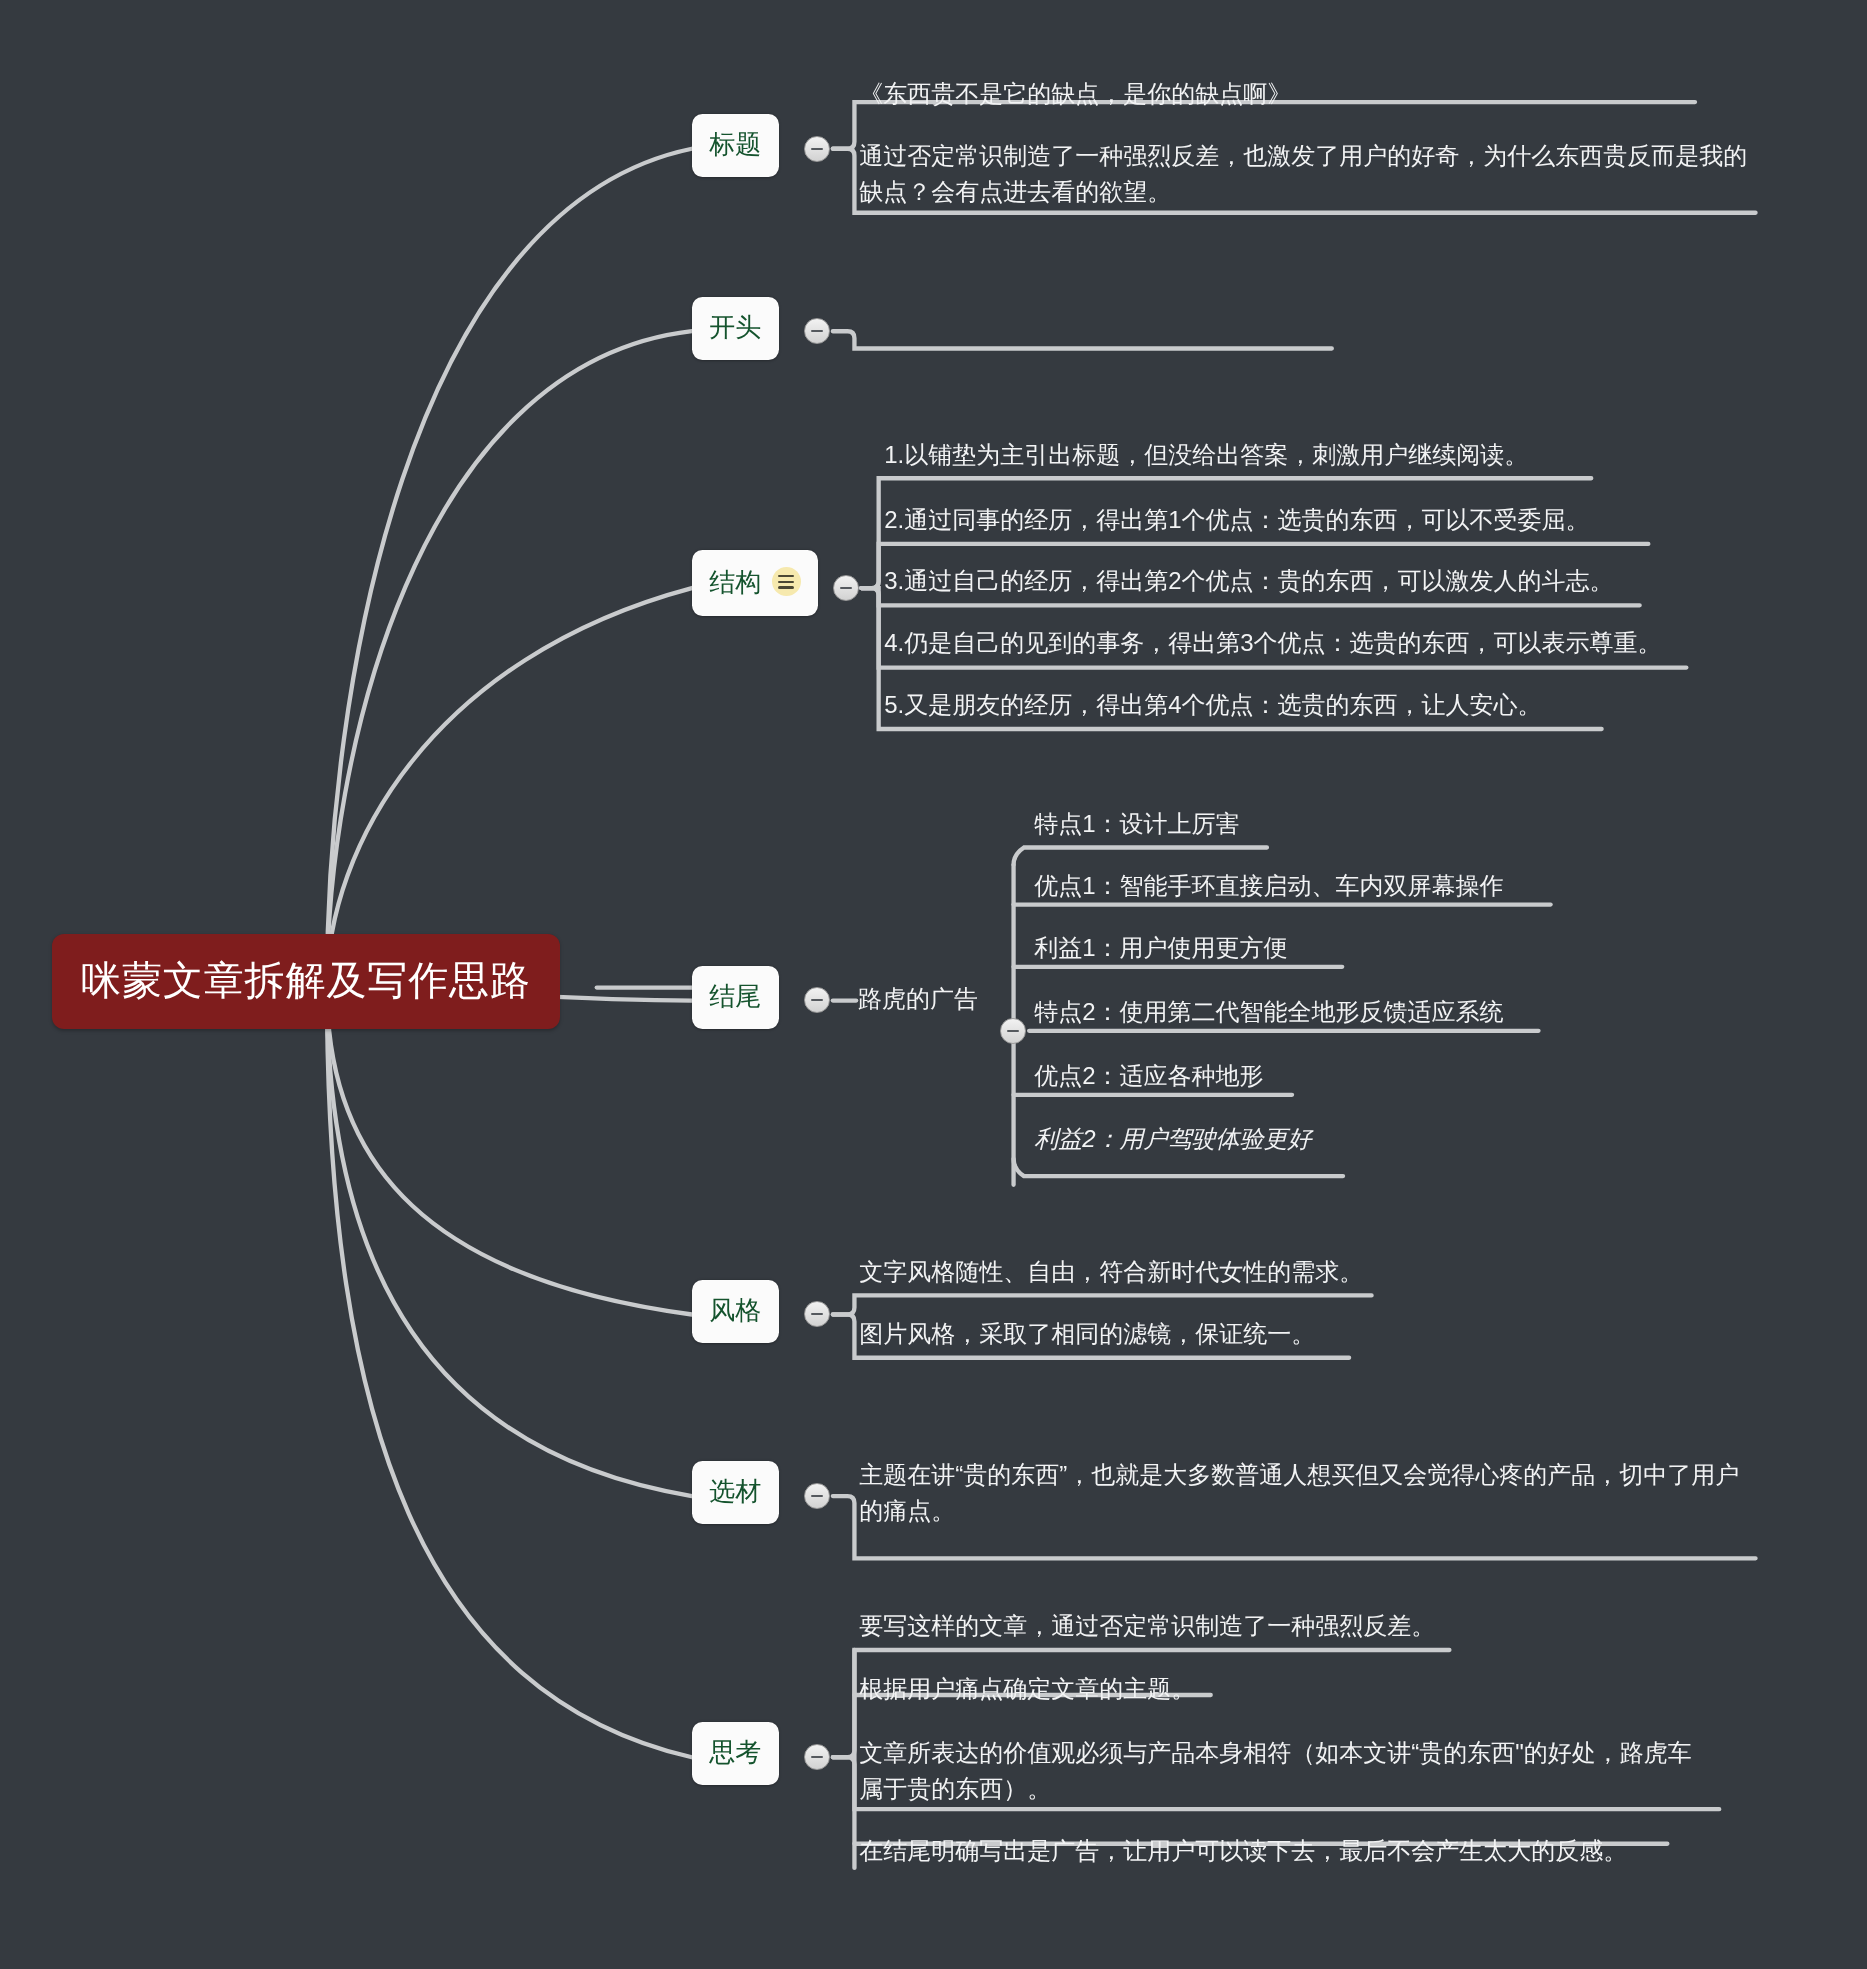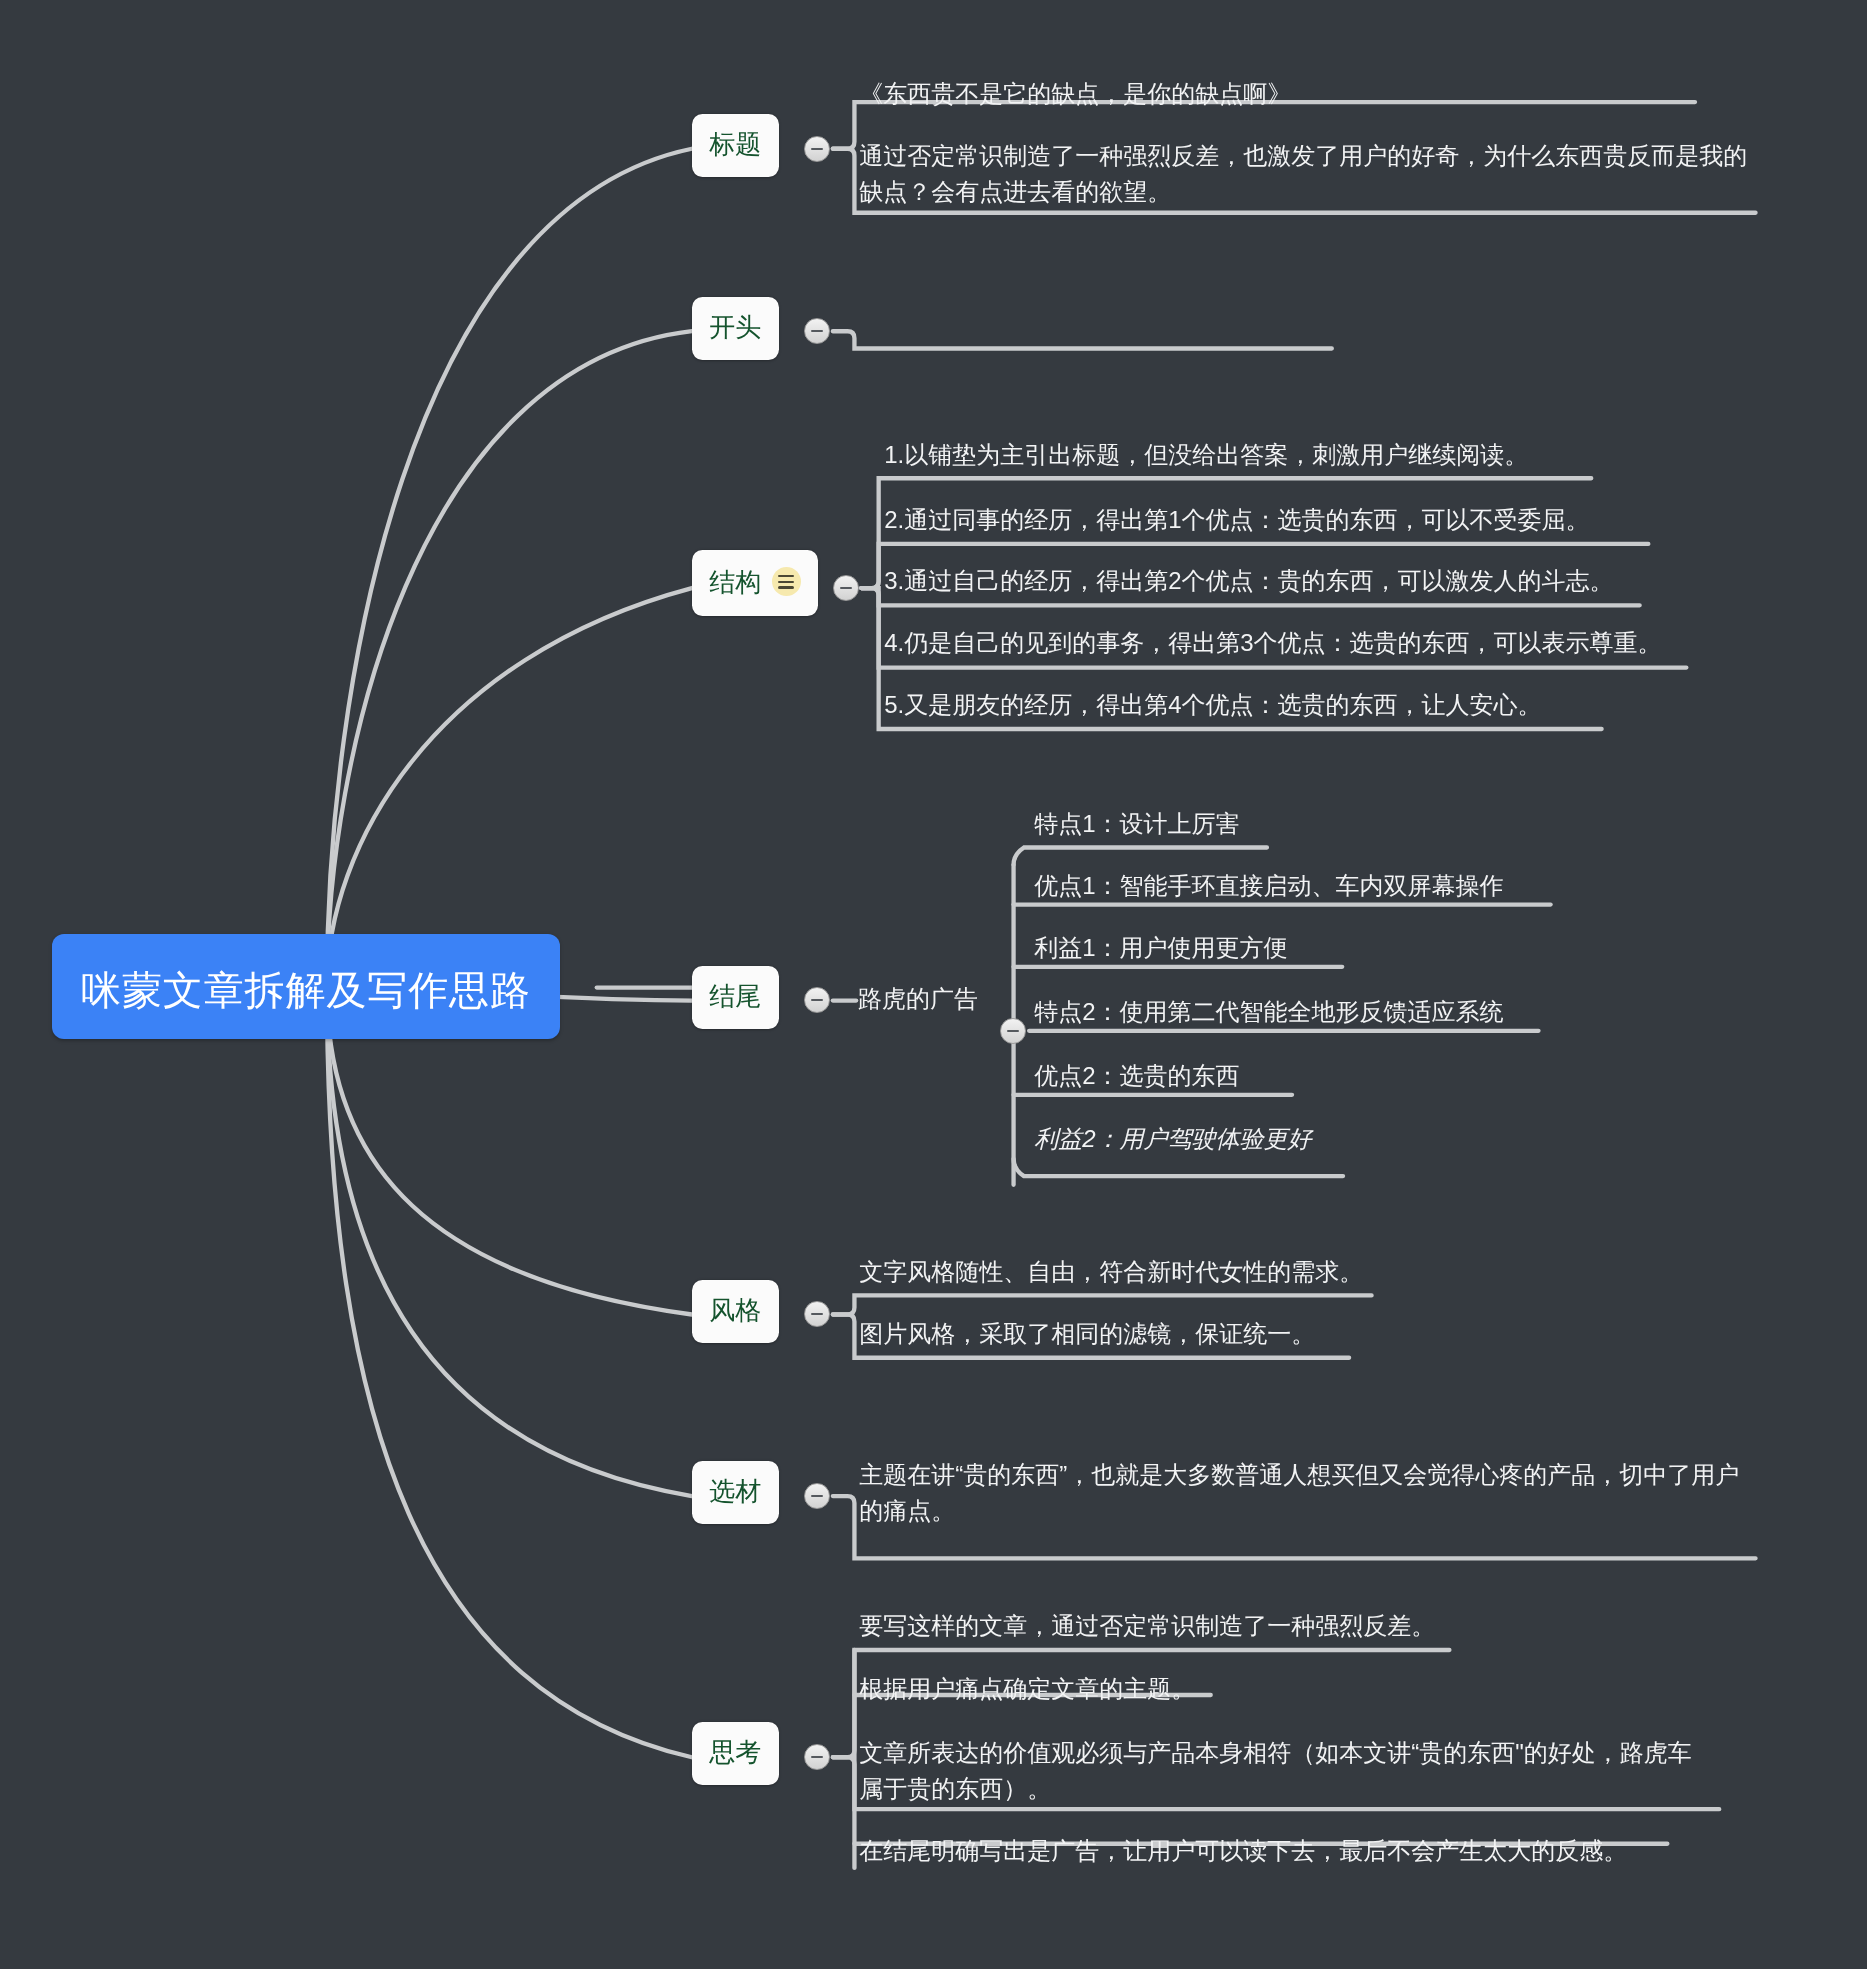--- a/index.html
+++ b/index.html
@@ -20,27 +20,27 @@
     position: absolute;
     left: 0; top: 0;
     width: 1868px;
     height: 1970px;
     pointer-events: none;
   }
 
   
   .root-node {
     position: absolute;
-    background: #3b82f6;
+    background: #7f1d1d;
     color: #ffffff;
     border-radius: 12px;
     font-size: 40px;
     line-height: 1;
     letter-spacing: 0.9px;
-    padding: 36px 29px 29px 29px;
+    padding: 26px 29px 29px 29px;
     white-space: nowrap;
     box-shadow: 0 1.7px 3.5px rgba(0,0,0,0.25);
   }
 
   
   .branch-node {
     position: absolute;
     background: #fbfbfb;
     color: #14532d;
     border-radius: 10.4px;
@@ -228,21 +228,21 @@
   <div class="leaf" style="left:1029px; top:868px; width:527px;">
     <span class="txt">优点1：智能手环直接启动、车内双屏幕操作</span>
   </div>
   <div class="leaf" style="left:1029px; top:930px; width:320px;">
     <span class="txt">利益1：用户使用更方便</span>
   </div>
   <div class="leaf" style="left:1029px; top:994px; width:515px;">
     <span class="txt">特点2：使用第二代智能全地形反馈适应系统</span>
   </div>
   <div class="leaf" style="left:1029px; top:1058px; width:268px;">
-    <span class="txt">优点2：选贵的东西</span>
+    <span class="txt">优点2：适应各种地形</span>
   </div>
   <div class="leaf" style="left:1029px; top:1121px; width:320px;font-style:italic;">
     <span class="txt">利益2：用户驾驶体验更好</span>
   </div>
 
   <div class="branch-node" style="left:692px; top:1280px;">
     <span>风格</span>
   </div>
   <div class="toggle" style="left:804px; top:1301px;"></div>
 

